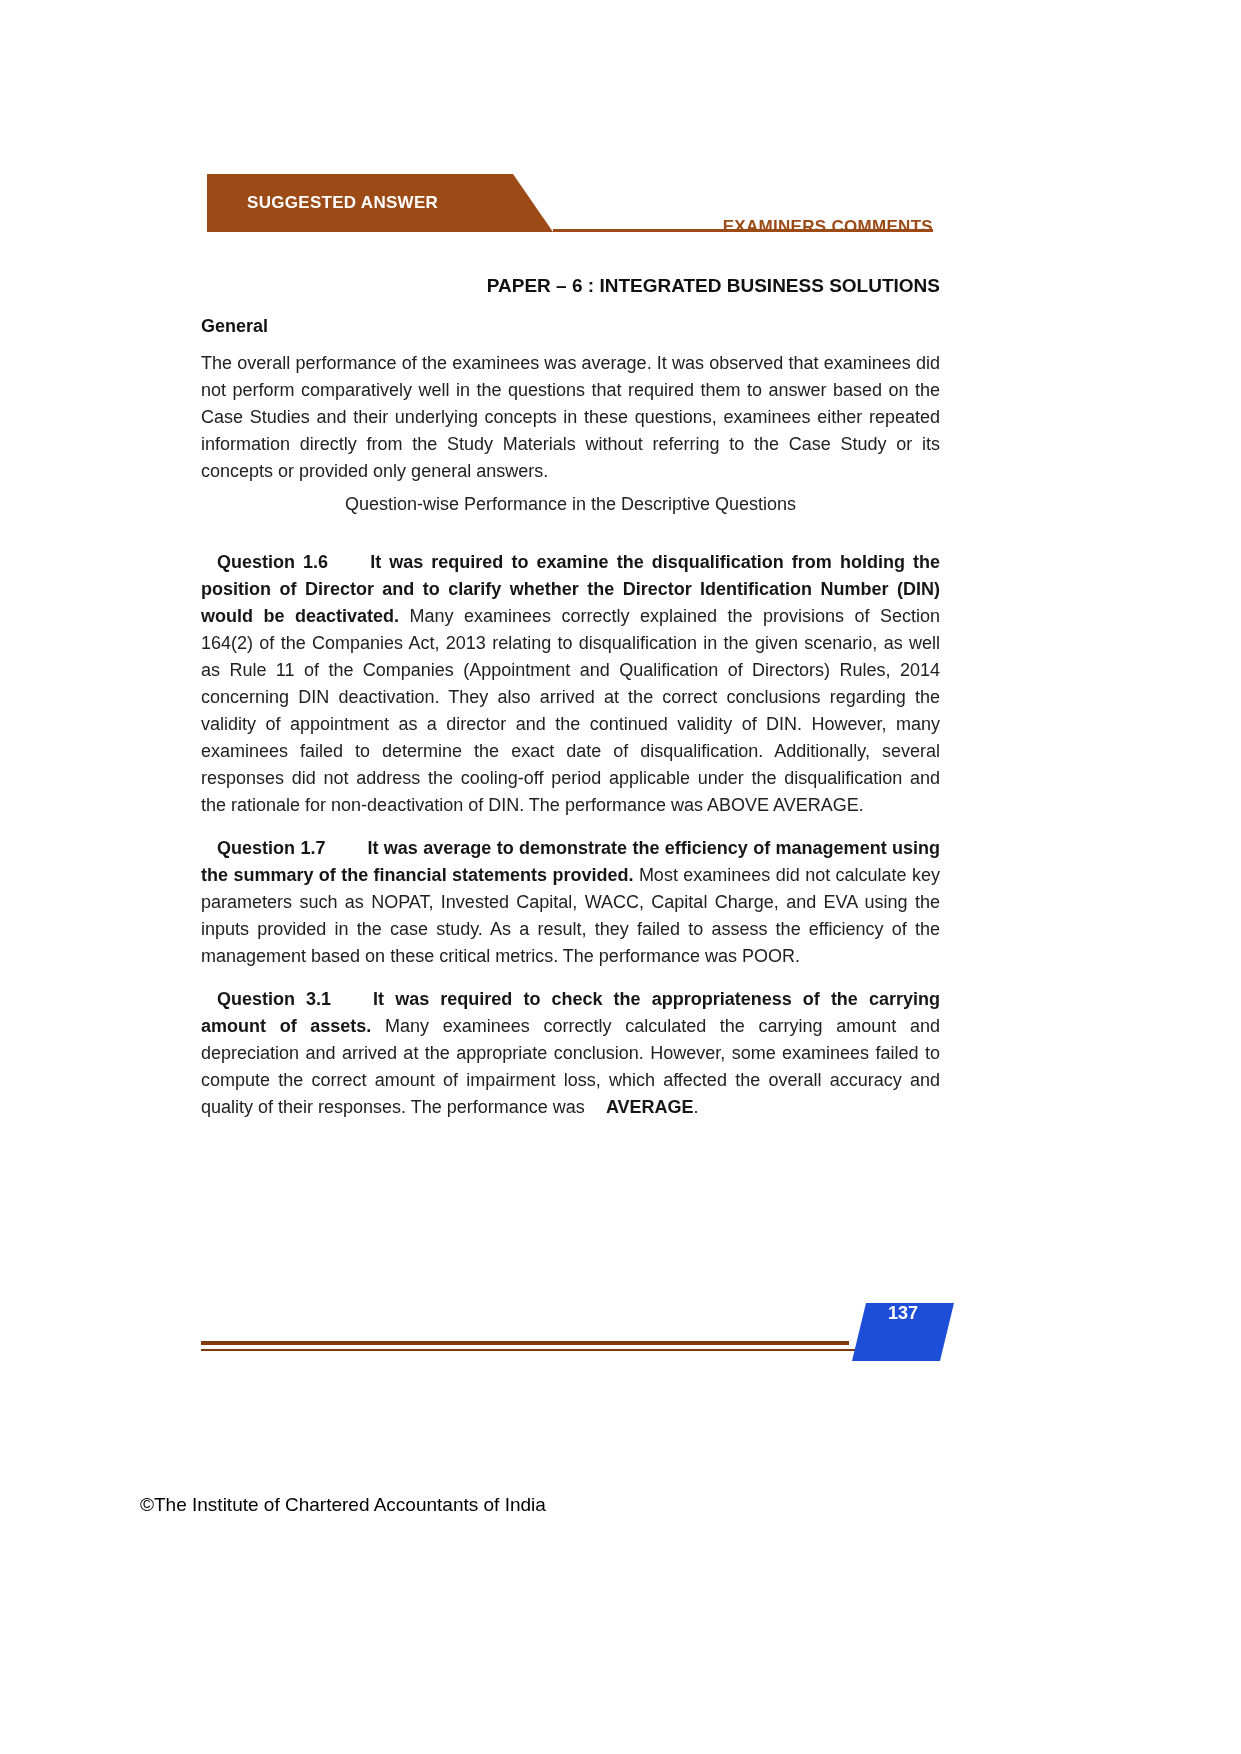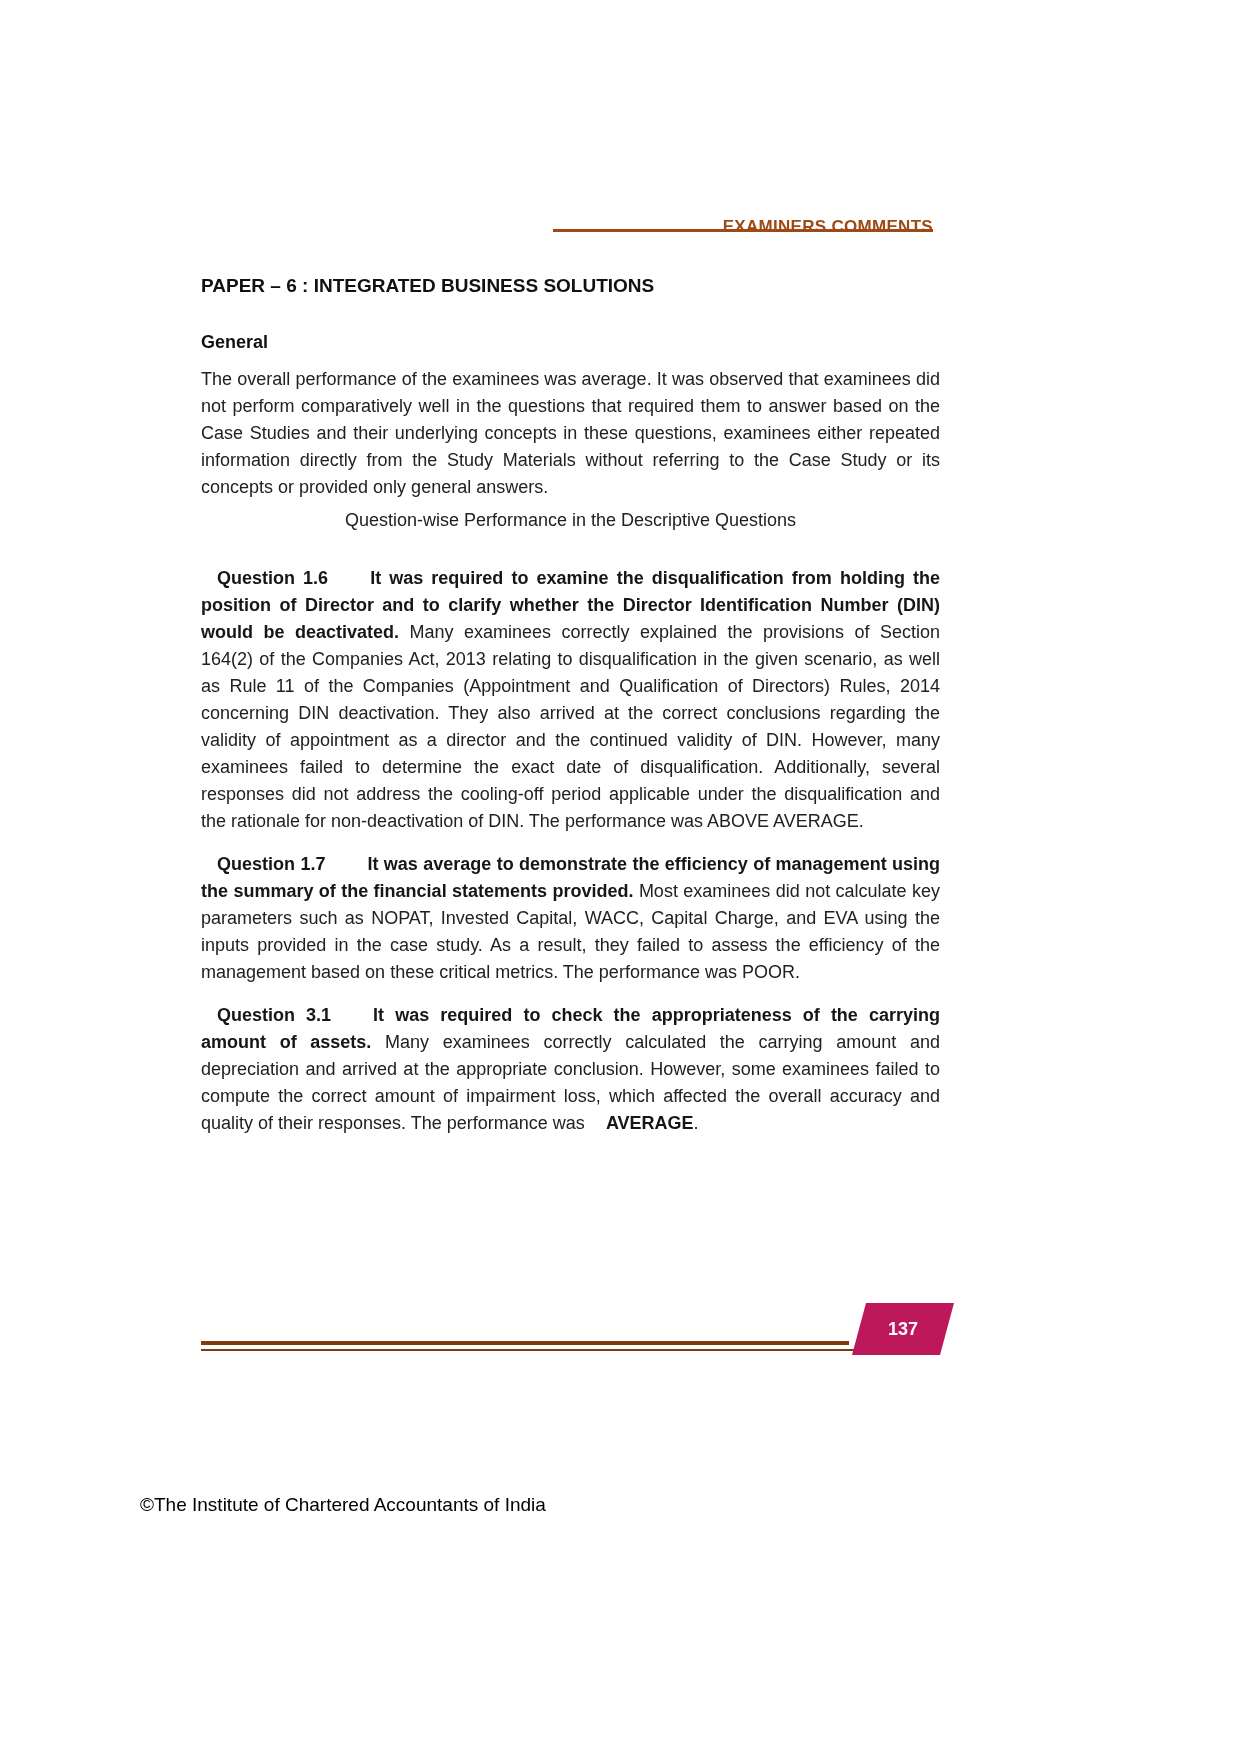--- a/index.html
+++ b/index.html
@@ -56,25 +56,25 @@
     position: absolute;
     left: 201px;
     top: 272px;
     width: 739px;
     font-size: 18px;
     line-height: 27px;
     text-align: justify;
     color: #212121;
   }
   .doc-title {
-    text-align: left;
+    text-align: right;
     font-size: 19px;
     font-weight: bold;
     color: #111111;
-    margin-bottom: 30px;
+    margin-bottom: 14px;
   }
   .section-heading {
     font-size: 18px;
     font-weight: bold;
     text-align: left;
     margin: 6px 0 10px 0;
     color: #111111;
   }
   .para { margin-bottom: 6px; }
   .subheading { margin-bottom: 31px; text-align: center; }
@@ -97,44 +97,47 @@
     top: 1349px;
     width: 739px;
     height: 2px;
     background: #7E3B10;
   }
   .page-badge {
     position: absolute;
     left: 852px;
     top: 1303px;
     width: 102px;
-    height: 52px;
-    background: #be185d;
+    height: 58px;
+    background: #1d4ed8;
     clip-path: polygon(14px 0, 100% 0, calc(100% - 14px) 100%, 0 100%);
     display: flex;
-    align-items: center;
+    align-items: flex-start;
     justify-content: center;
     color: #ffffff;
     font-weight: bold;
     font-size: 18px;
   }
 
   .footer-copyright {
     position: absolute;
     left: 140px;
     top: 1494px;
     font-size: 19px;
     color: #000000;
   }
 </style>
 </head>
 <body>
 
 <div class="page">
 
+  <div class="banner">
+    <span>SUGGESTED ANSWER</span>
+  </div>
   <div class="examiners-label">EXAMINERS COMMENTS</div>
   <div class="header-rule"></div>
 
   <div class="content">
 
     <div class="doc-title">PAPER – 6 : INTEGRATED BUSINESS SOLUTIONS</div>
 
     <div class="section-heading">General</div>
 
     <p class="para">The overall performance of the examinees was average. It was observed that examinees did not perform comparatively well in the questions that required them to answer based on the Case Studies and their underlying concepts in these questions, examinees either repeated information directly from the Study Materials without referring to the Case Study or its concepts or provided only general answers.</p>

